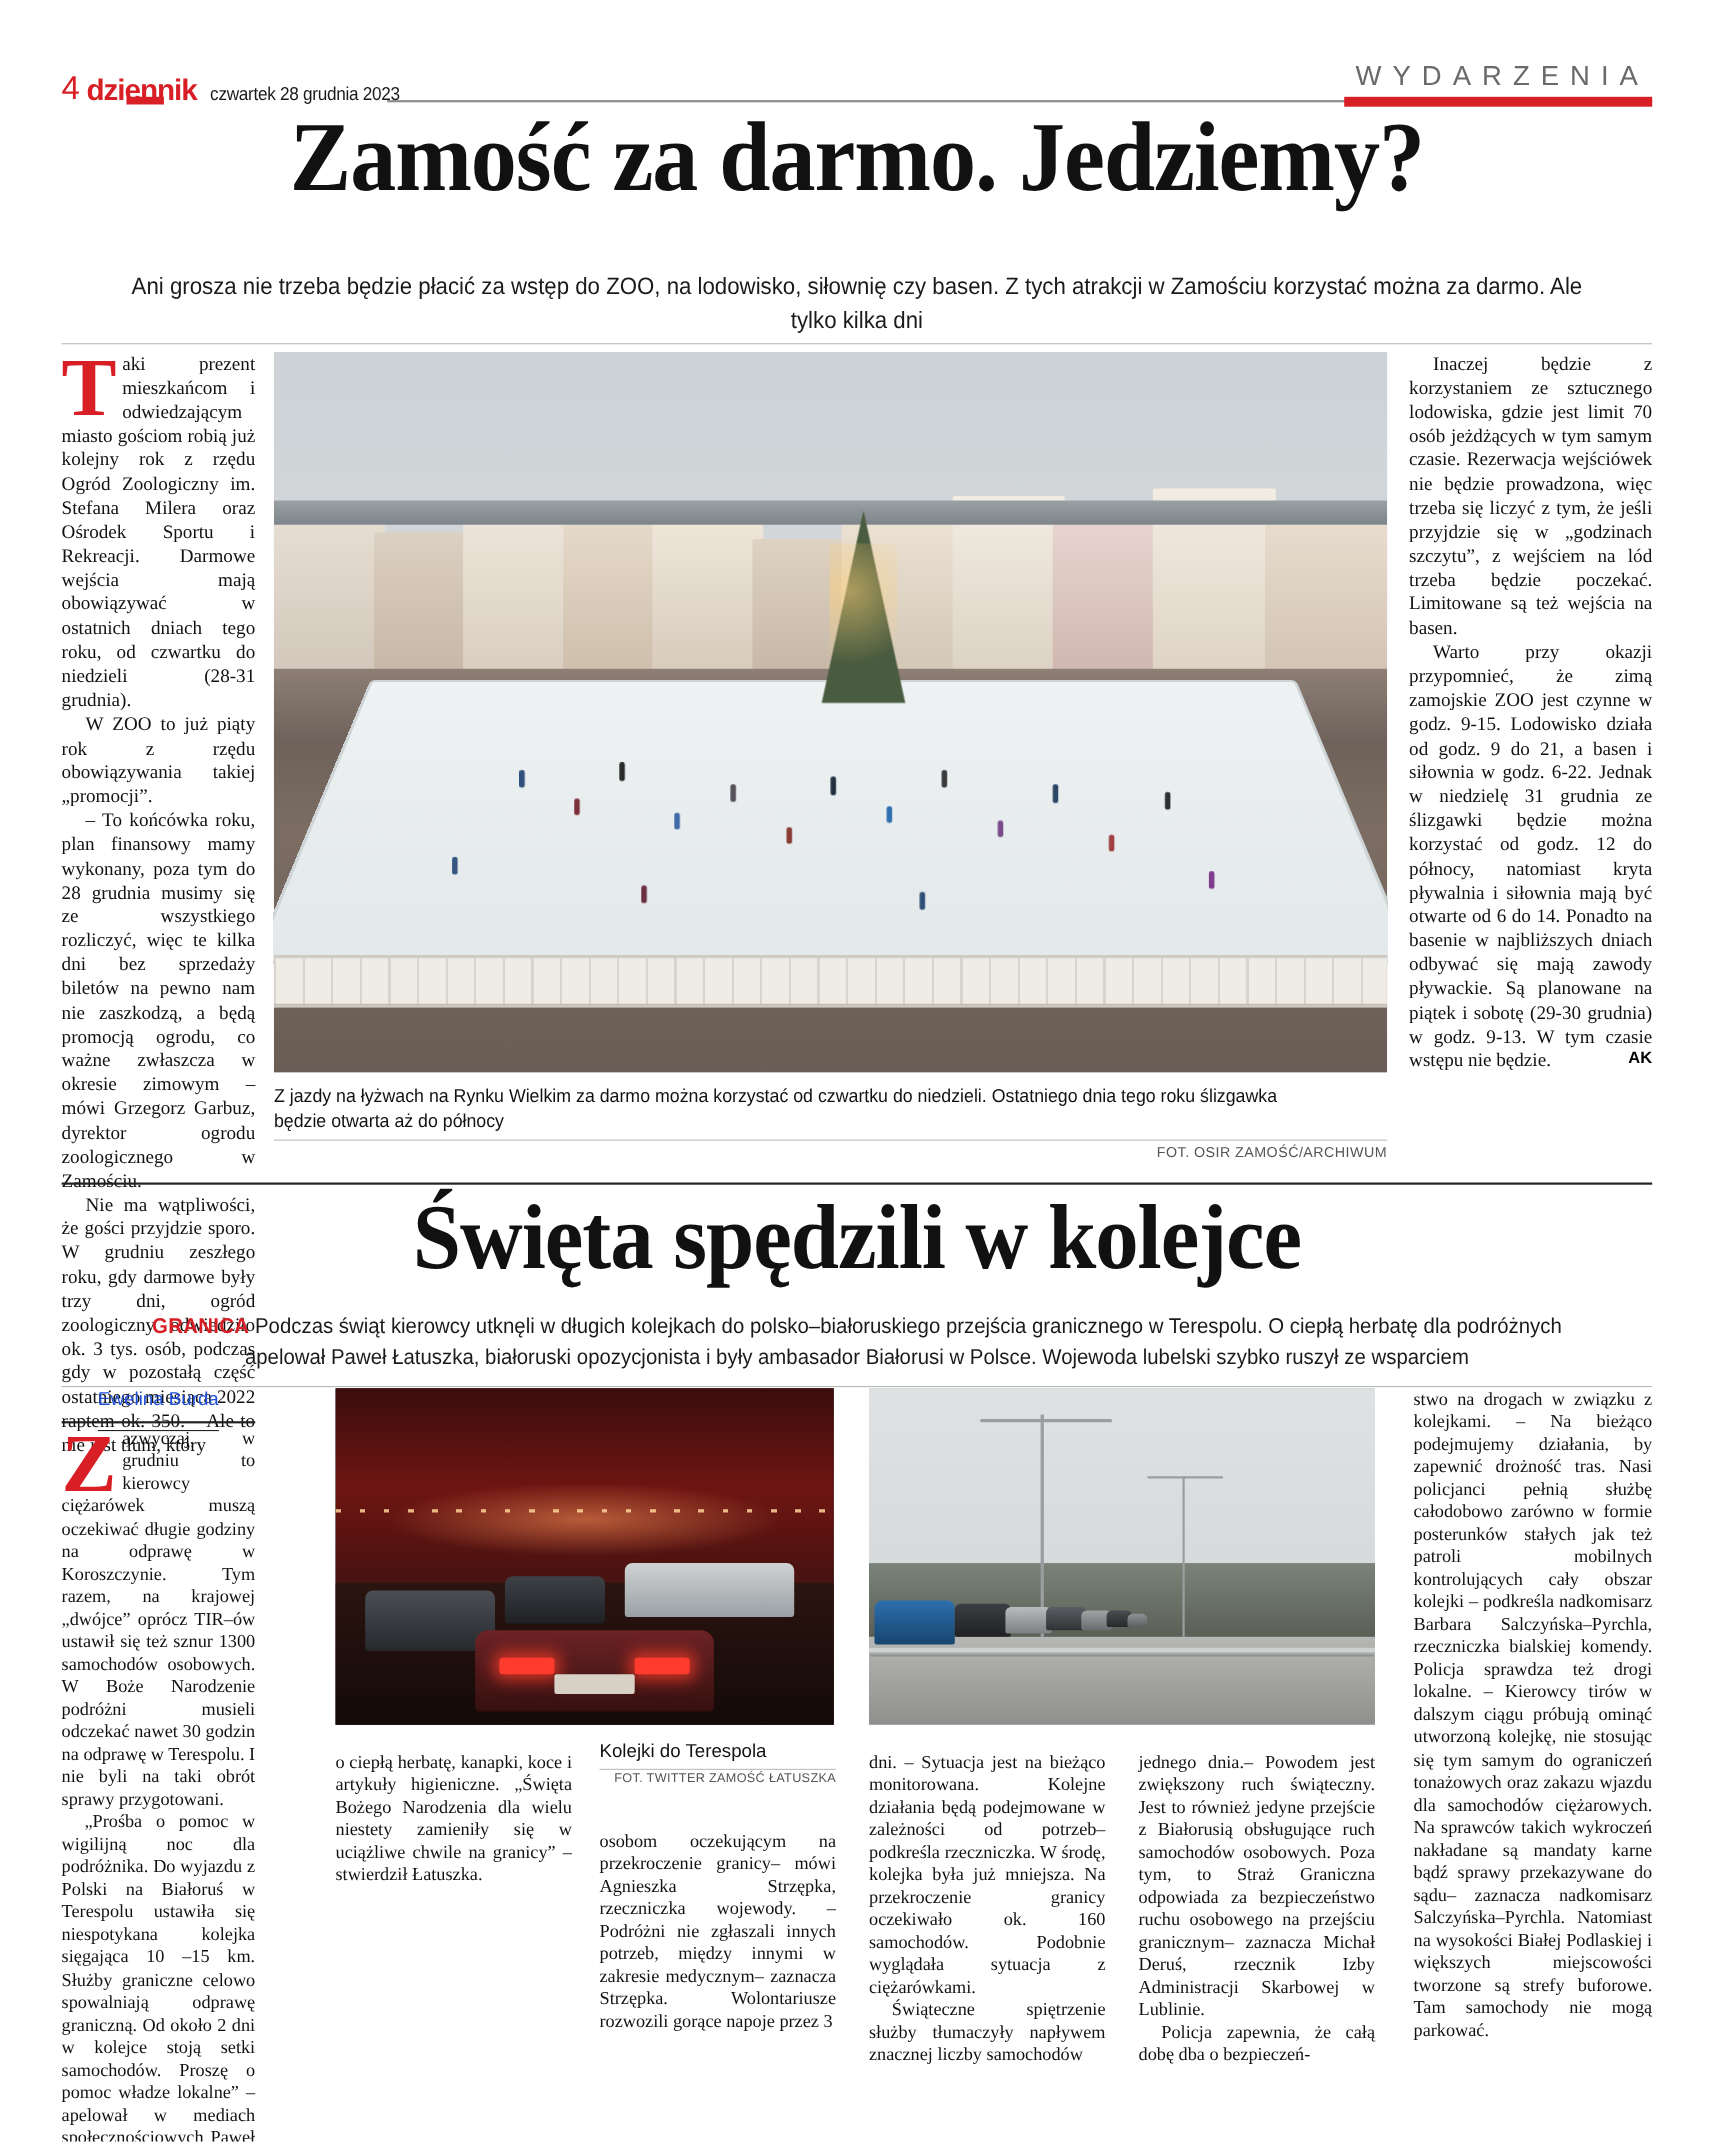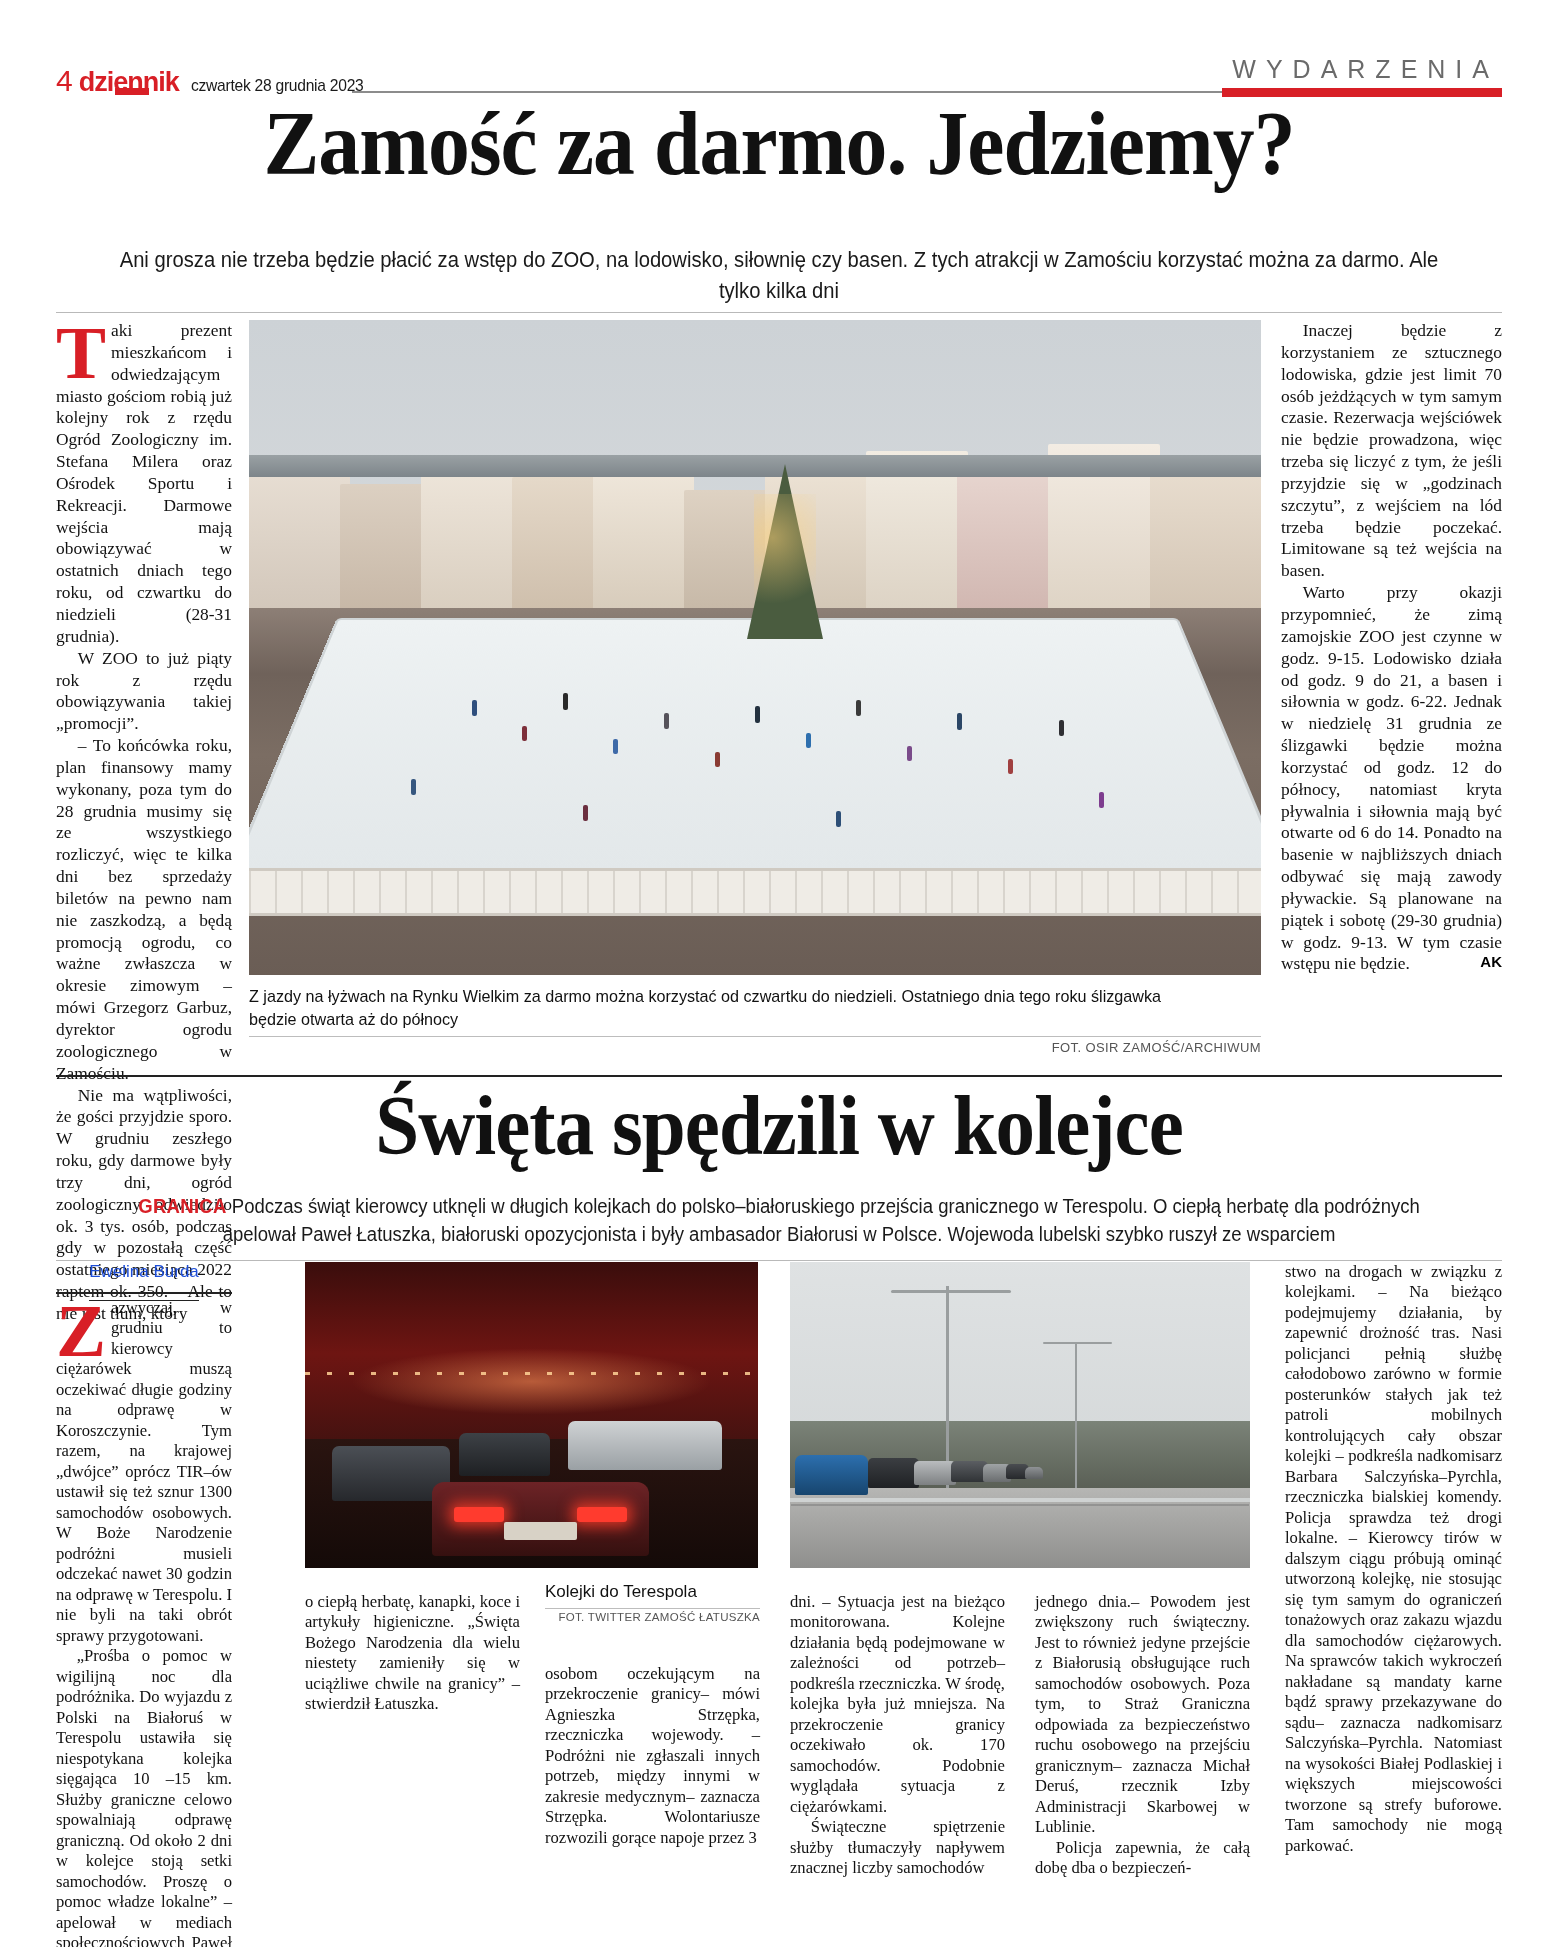--- a/index.html
+++ b/index.html
@@ -247,21 +247,21 @@
 
   <div class="col2" id="a2c2">
     <p class="first">o ciepłą herbatę, kanapki, koce i artykuły higieniczne. „Święta Bożego Narodzenia dla wielu niestety zamieniły się w uciążliwe chwile na granicy” – stwierdził Łatuszka.</p>
   </div>
 
   <div class="col2" id="a2c3">
     <p class="first">osobom oczekującym na przekroczenie granicy– mówi Agnieszka Strzępka, rzeczniczka wojewody. – Podróżni nie zgłaszali innych potrzeb, między innymi w zakresie medycznym– zaznacza Strzępka. Wolontariusze rozwozili gorące napoje przez 3</p>
   </div>
 
   <div class="col2" id="a2c4">
-    <p class="first">dni. – Sytuacja jest na bieżąco monitorowana. Kolejne działania będą podejmowane w zależności od potrzeb– podkreśla rzeczniczka. W środę, kolejka była już mniejsza. Na przekroczenie granicy oczekiwało ok. 170 samochodów. Podobnie wyglądała sytuacja z ciężarówkami.</p>
+    <p class="first">dni. – Sytuacja jest na bieżąco monitorowana. Kolejne działania będą podejmowane w zależności od potrzeb– podkreśla rzeczniczka. W środę, kolejka była już mniejsza. Na przekroczenie granicy oczekiwało ok. 160 samochodów. Podobnie wyglądała sytuacja z ciężarówkami.</p>
     <p>Świąteczne spiętrzenie służby tłumaczyły napływem znacznej liczby samochodów</p>
   </div>
 
   <div class="col2" id="a2c5">
     <p class="first">jednego dnia.– Powodem jest zwiększony ruch świąteczny. Jest to również jedyne przejście z Białorusią obsługujące ruch samochodów osobowych. Poza tym, to Straż Graniczna odpowiada za bezpieczeństwo ruchu osobowego na przejściu granicznym– zaznacza Michał Deruś, rzecznik Izby Administracji Skarbowej w Lublinie.</p>
     <p>Policja zapewnia, że całą dobę dba o bezpieczeń-</p>
   </div>
 
   <div class="col2" id="a2c6">
     <p class="first">stwo na drogach w związku z kolejkami. – Na bieżąco podejmujemy działania, by zapewnić drożność tras. Nasi policjanci pełnią służbę całodobowo zarówno w formie posterunków stałych jak też patroli mobilnych kontrolujących cały obszar kolejki – podkreśla nadkomisarz Barbara Salczyńska–Pyrchla, rzeczniczka bialskiej komendy. Policja sprawdza też drogi lokalne. – Kierowcy tirów w dalszym ciągu próbują ominąć utworzoną kolejkę, nie stosując się tym samym do ograniczeń tonażowych oraz zakazu wjazdu dla samochodów ciężarowych. Na sprawców takich wykroczeń nakładane są mandaty karne bądź sprawy przekazywane do sądu– zaznacza nadkomisarz Salczyńska–Pyrchla. Natomiast na wysokości Białej Podlaskiej i większych miejscowości tworzone są strefy buforowe. Tam samochody nie mogą parkować.</p>

